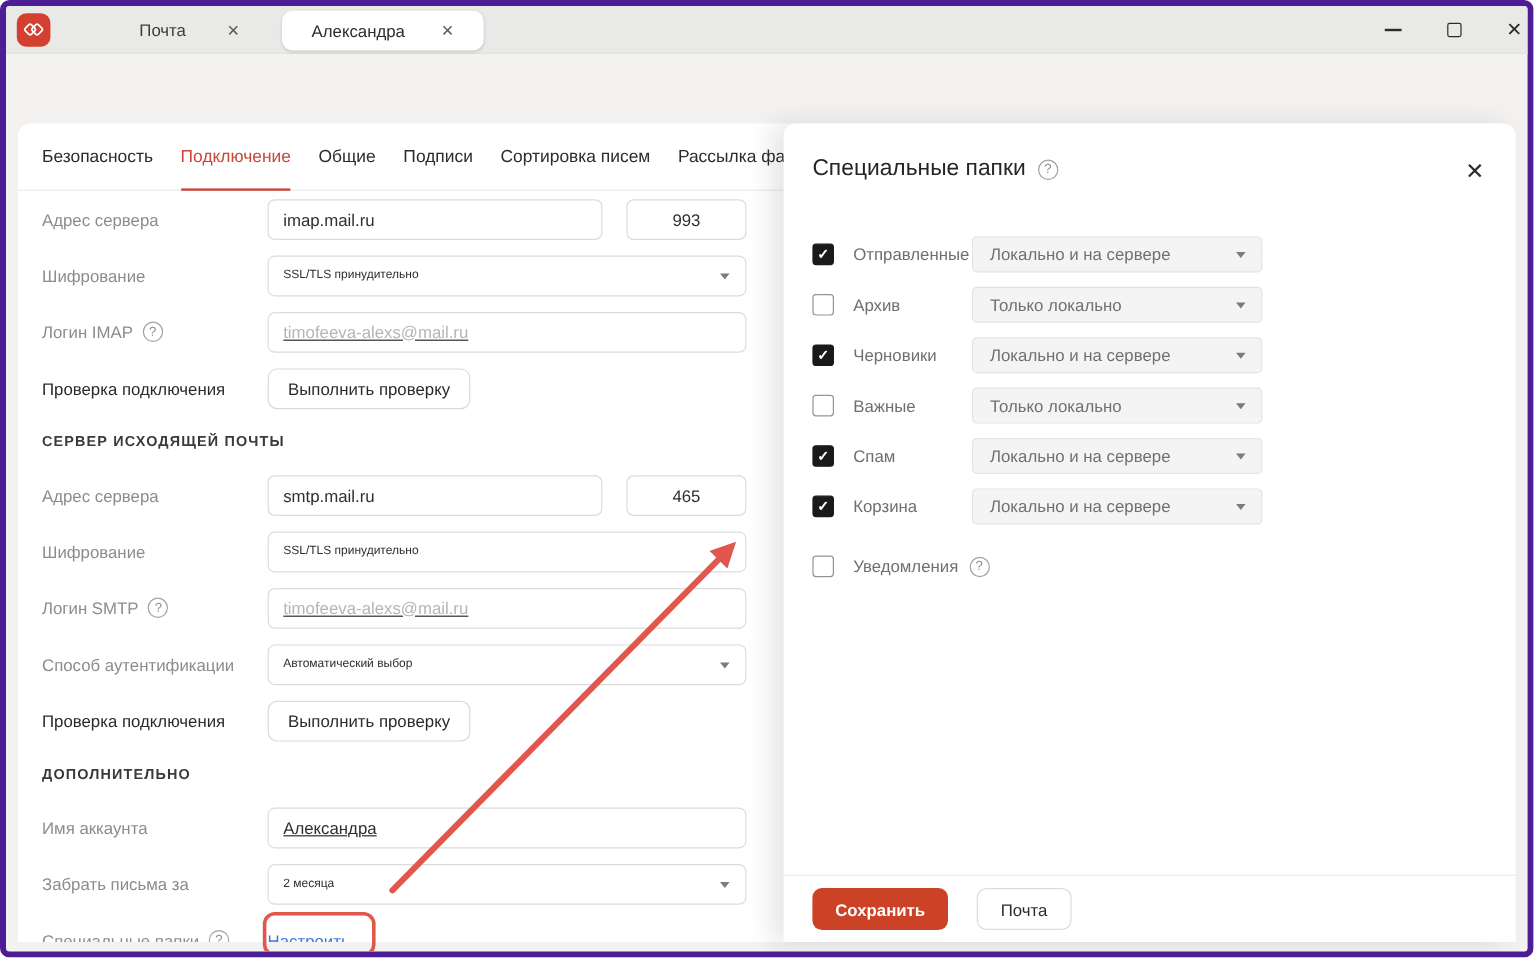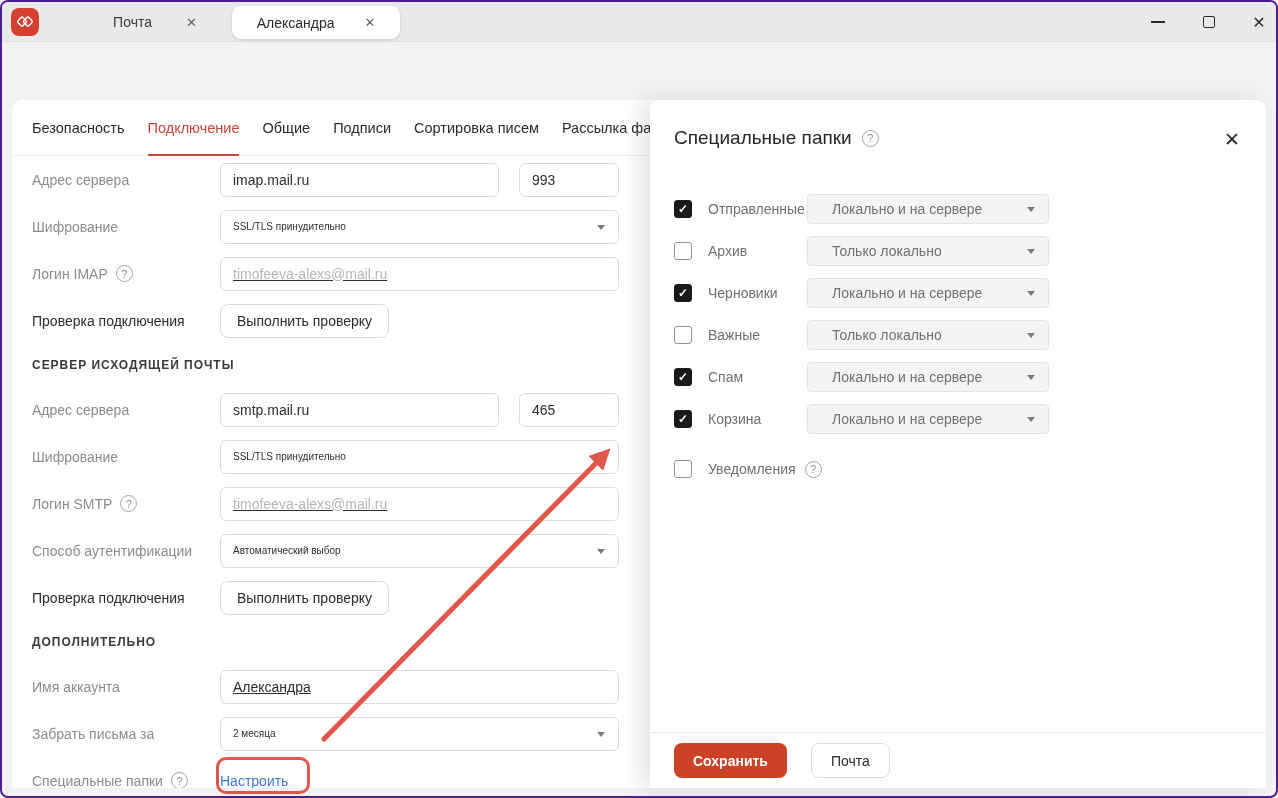--- a/index.html
+++ b/index.html
@@ -1,19 +1,19 @@
 <!DOCTYPE html>
 <html><head>
 <meta charset="utf-8">
 <style>
   * { box-sizing: border-box; margin: 0; padding: 0; }
   html,body { background:#fff; font-family:"Liberation Sans", sans-serif; }
   .window {
     position:relative; width:1278px; height:798px; overflow:hidden;
-    border:2px solid #4c1d95; border-radius:8px; background:#f3f2f0;
+    border:5px solid #4c1d95; border-radius:8px; background:#f3f2f0;
   }
   
   .tabstrip { position:absolute; top:0; left:0; right:0; height:40px; background:#e9e9e7; border-bottom:1px solid #e2e1df; }
   .applogo { position:absolute; left:9px; top:6px; width:28px; height:28px; border-radius:8px; background:#d4402f; display:flex; align-items:center; justify-content:center; }
   .tab-inactive { position:absolute; left:78px; top:0; width:150px; height:40px; display:flex; align-items:center; justify-content:center; gap:34px; color:#3c3c3c; font-size:14px; }
   .tab-active { position:absolute; left:230px; top:4px; width:168px; height:33px; background:#fff; border-radius:9px; box-shadow:0 1px 3px rgba(0,0,0,.14); display:flex; align-items:center; justify-content:center; gap:30px; color:#2b2b2b; font-size:14px; }
   .tab-x { color:#5f5f5f; font-size:13px; cursor:default; }
   .winctl { position:absolute; top:0; height:40px; display:flex; align-items:center; justify-content:center; width:40px; }
   .ctl-min { right:1088px; } .ctl-max { right:1037px; } .ctl-close { right:987px; font-size:16px; color:#2b2b2b; }
   .min-bar { width:14px; height:2px; background:#2b2b2b; }
@@ -36,39 +36,39 @@
   .navtab.active { color:#c9463a; }
   .navtab.active::after { content:""; position:absolute; left:0; right:0; bottom:-1px; height:2px; background:#c9463a; }
   
   .form { padding-left:20px; }
   .frow { display:flex; align-items:center; height:47px; }
   .frow .lbl { width:188px; font-size:14px; color:#8c8c8c; display:flex; align-items:center; gap:8px; flex:none; }
   .frow .lbl.dark { color:#2b2b2b; }
   .sechead { height:42px; display:flex; align-items:center; font-size:12px; font-weight:bold; letter-spacing:.08em; color:#3a3a3a; }
   input.txt { height:34px; border:1px solid #dcdcdc; border-radius:6px; padding:0 12px; font-size:14px; color:#2e2e2e; font-family:inherit; background:#fff; outline:none; }
   input.txt::placeholder { color:#b5b5b5; }
-  .w-main { width:279px; } .w-port { width:100px; margin-left:20px; text-align:left; } .w-full { width:399px;text-decoration:underline; }
+  .w-main { width:279px; } .w-port { width:100px; margin-left:20px; text-align:center; } .w-full { width:399px;text-decoration:underline; }
   .select { position:relative; width:399px; height:34px; border:1px solid #dcdcdc; border-radius:6px; background:#fff; display:flex; align-items:center; padding:0 30px 0 12px; font-size:10px; color:#2e2e2e; cursor:default; }
   .caret { position:absolute; right:13px; top:50%; margin-top:-2px; width:0; height:0; border-left:4.5px solid transparent; border-right:4.5px solid transparent; border-top:5px solid #7b7b7b; }
   .btn-light { height:34px; padding:0 16px; border:1px solid #d9d9d9; border-radius:8px; background:#fff; font-size:14px; color:#2b2b2b; font-family:inherit; cursor:default; }
   .helpicon { width:17px; height:17px; border:1.3px solid #a3a3a3; border-radius:50%; display:inline-flex; align-items:center; justify-content:center; font-size:11px; color:#8f8f8f; flex:none; }
   .linkrow a { font-size:14px; color:#3b79e0; text-decoration:none; }
   
   .drawer { position:absolute; left:648px; right:10px; top:0; bottom:8px; background:#fff; border-radius:10px 10px 0 0; box-shadow:-10px 0 22px rgba(0,0,0,.10); z-index:10; }
   .drawer-head { display:flex; align-items:center; gap:10px; padding:27px 24px 0 24px; }
   .drawer-title { font-size:19px; color:#262626; font-weight:500; }
   .drawer-close { position:absolute; right:26px; top:28px; font-size:19px; color:#2b2b2b; cursor:default; }
   .drawer-rows { margin-top:39px; padding:0 24px; }
   .drow { display:flex; align-items:center; height:42px; }
   .checkbox { width:18px; height:18px; border:1.5px solid #949494; border-radius:3px; background:#fff; display:flex; align-items:center; justify-content:center; flex:none; cursor:default; }
   .checkbox .check-glyph { display:none; font-size:12px; font-weight:bold; color:#fff; line-height:1; }
   .checkbox.checked { background:#1a1a1a; border-color:#1a1a1a; }
   .checkbox.checked .check-glyph { display:block; }
   .drow .dlbl { margin-left:16px; width:99px; font-size:14px; color:#6f6f6f; }
-  .dselect { position:relative; width:242px; height:30px; background:#f4f4f4; border:1px solid #e3e3e3; border-radius:4px; display:flex; align-items:center; padding:0 26px 0 24px; font-size:14px; color:#707070; cursor:default; }
+  .dselect { position:relative; width:242px; height:30px; background:#f4f4f4; border:1px solid #e3e3e3; border-radius:4px; display:flex; align-items:center; padding:0 26px 0 14px; font-size:14px; color:#707070; cursor:default; }
   .drow.notif { margin-top:8px; }
   .drow.notif .dlbl { width:auto; margin-right:9px; }
   .drawer-footer { position:absolute; left:0; right:0; bottom:0; height:56px; border-top:1px solid #ececec; display:flex; align-items:center; gap:24px; padding:0 24px; }
   .btn-primary { height:35px; padding:0 19px; border:none; border-radius:8px; background:#cb4226; color:#fff; font-size:14px; font-weight:bold; font-family:inherit; cursor:default; }
   .btn-secondary { height:35px; padding:0 19px; border:1px solid #dcdcdc; border-radius:8px; background:#fff; color:#2b2b2b; font-size:14px; font-family:inherit; cursor:default; }
   
   .overlay { position:absolute; inset:0; z-index:5; pointer-events:none; }
   .hl-rect { position:absolute; left:214px; top:755px; width:94px; height:37px; border:3px solid #e2574d; border-radius:10px; z-index:6; pointer-events:none; }
 </style>
 </head>

